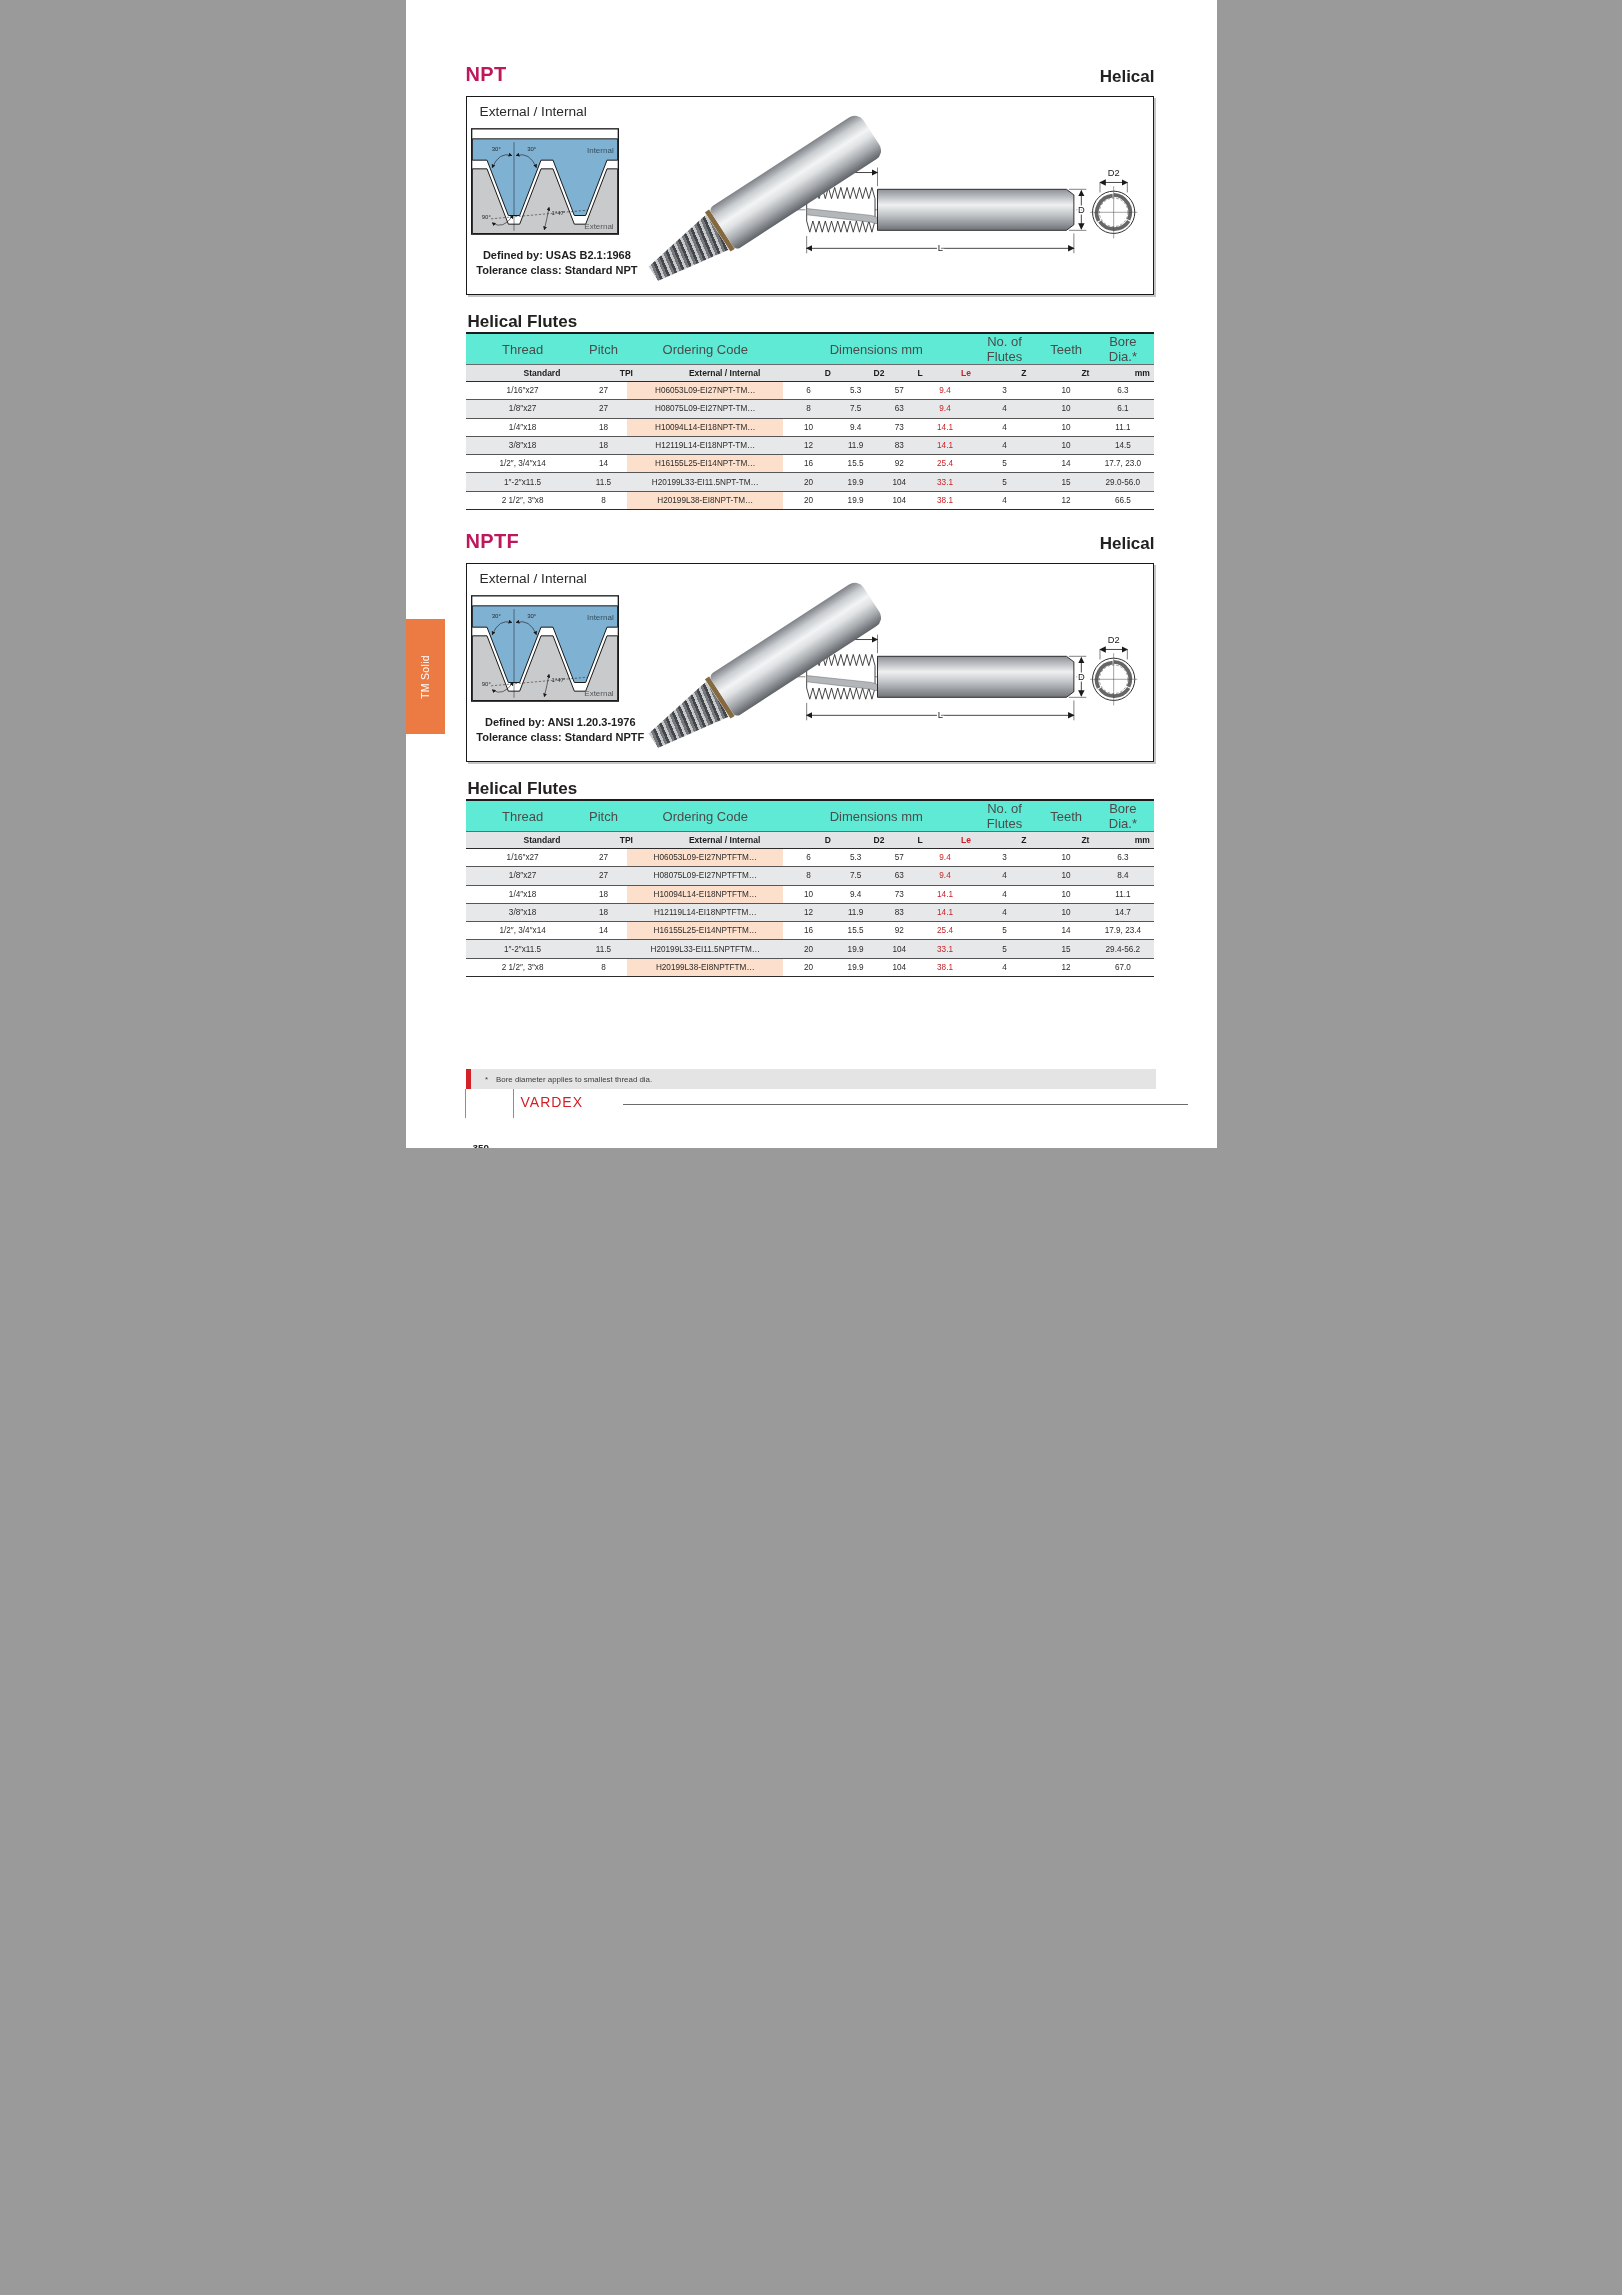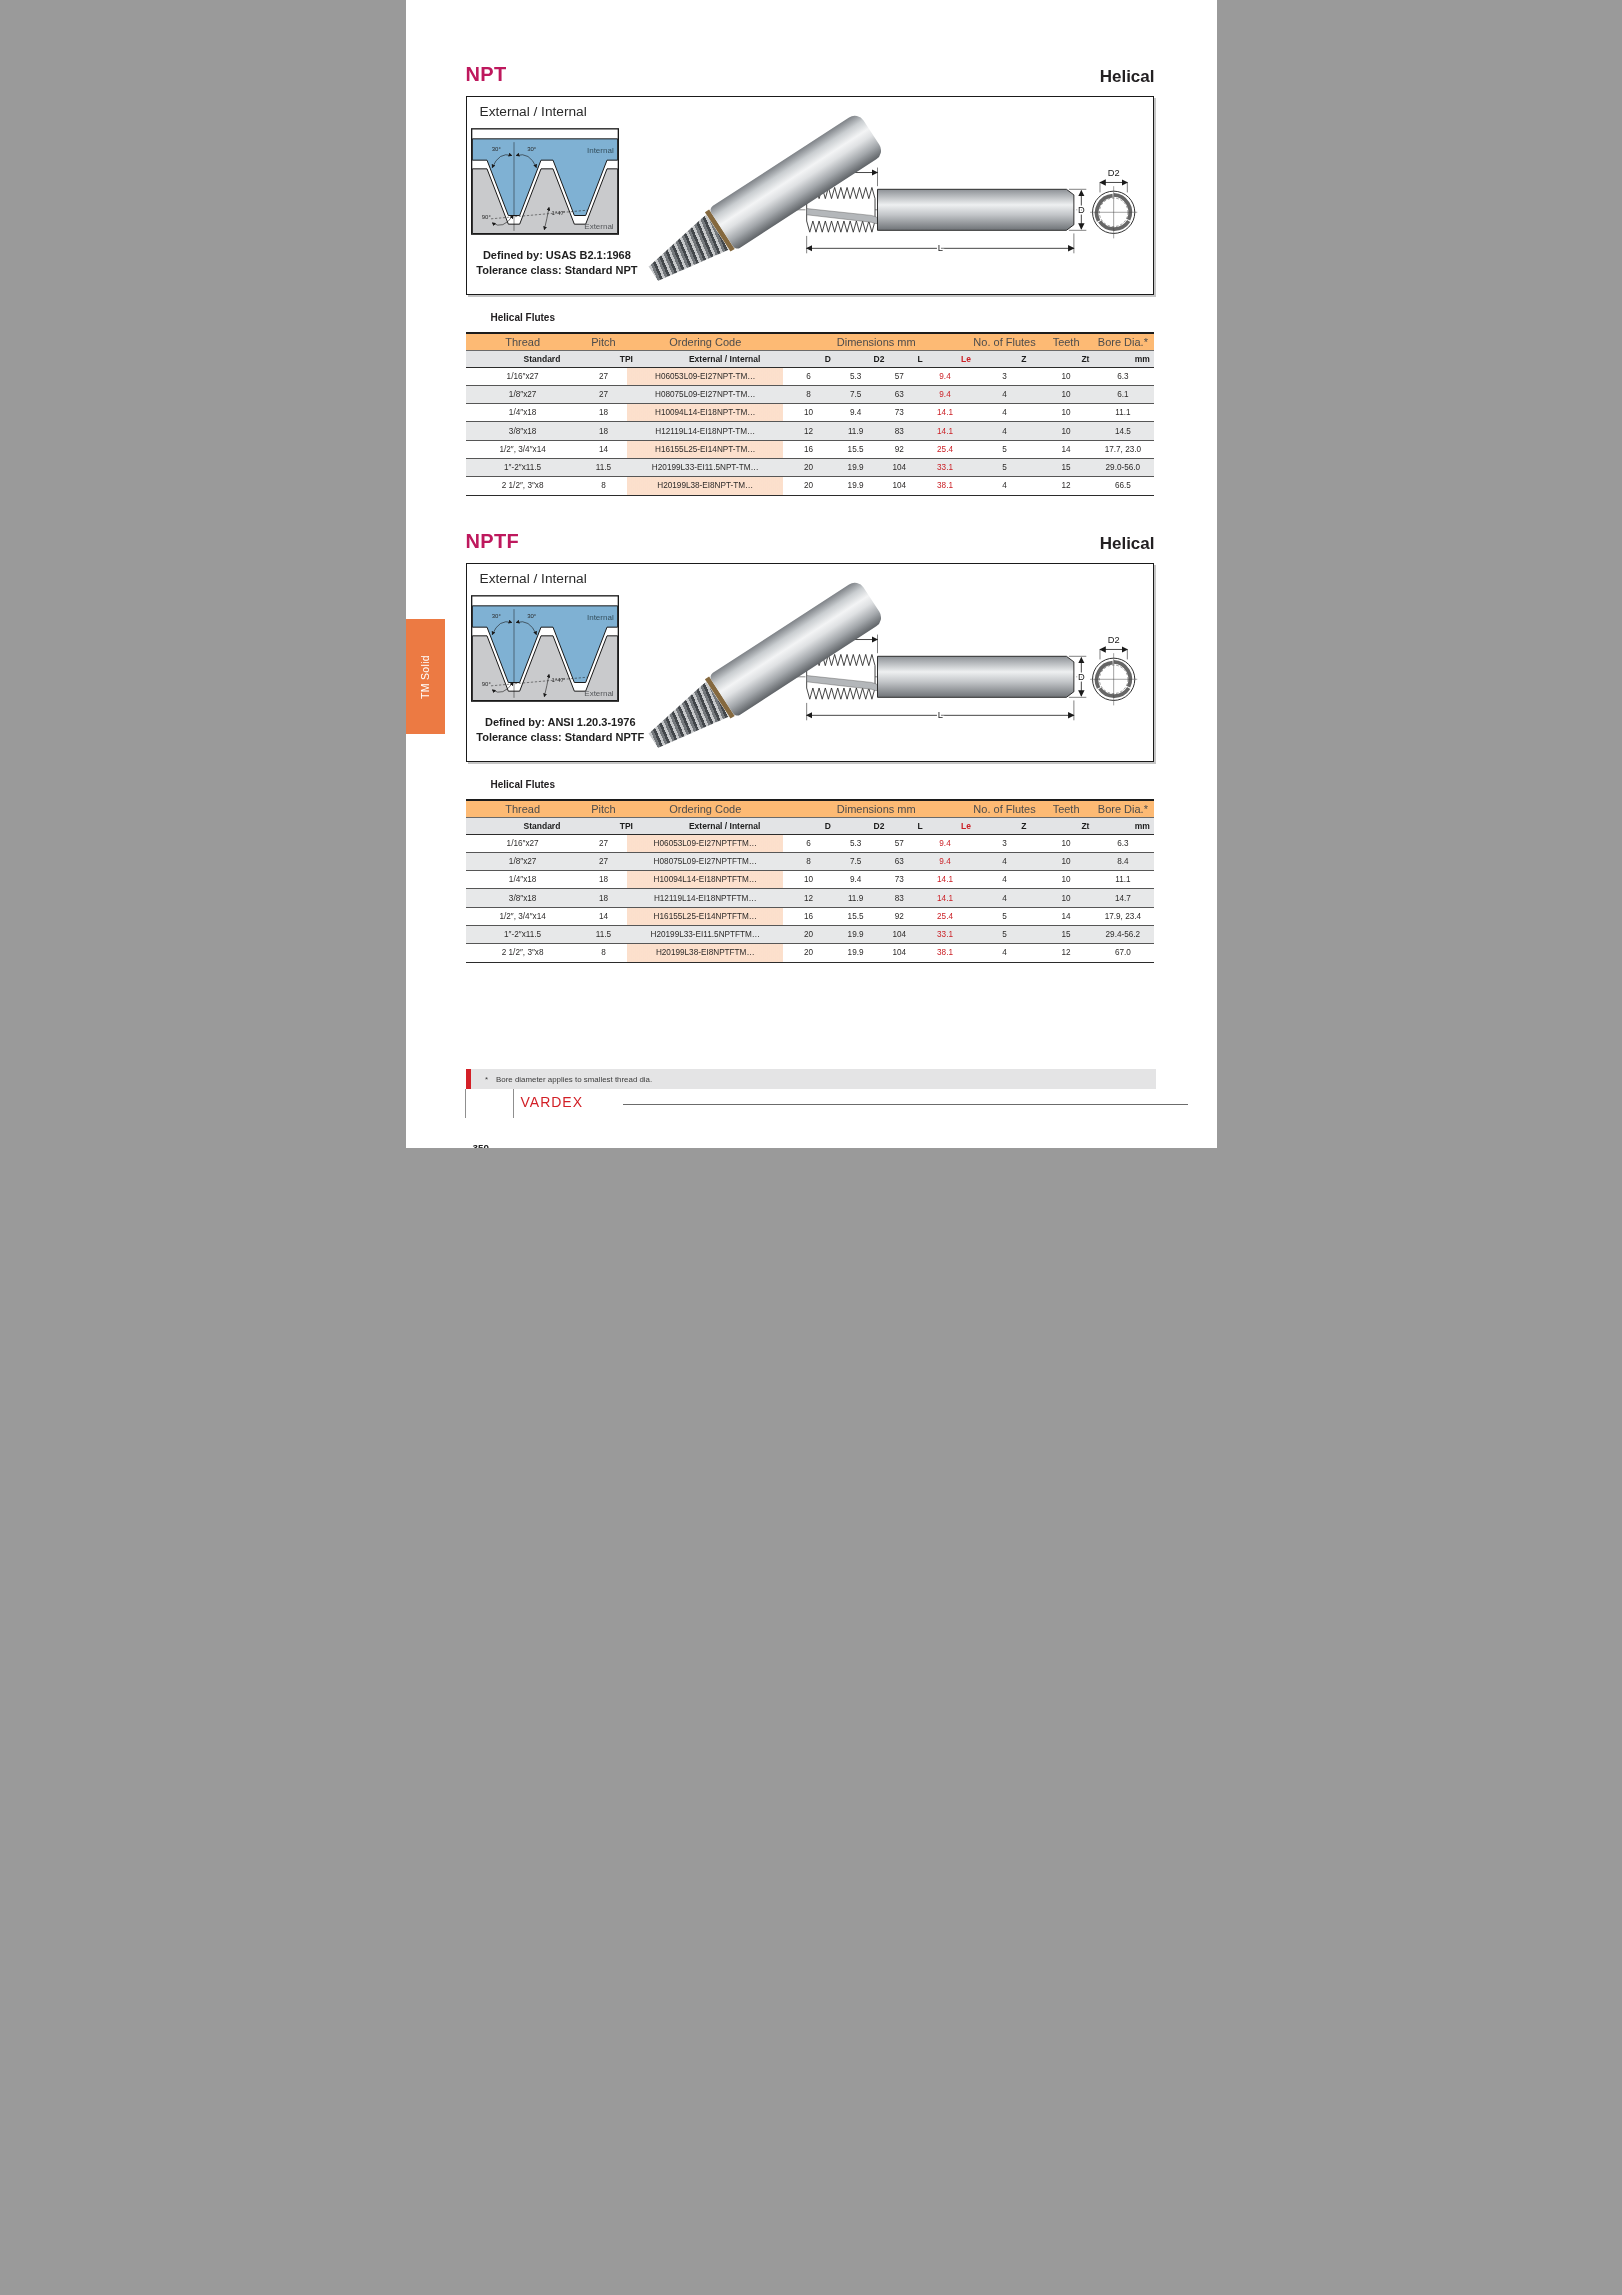--- a/index.html
+++ b/index.html
@@ -26,24 +26,24 @@
   .tool { position:absolute; left:165px; top:73px; width:262px; height:65px;
           transform:rotate(-33deg); display:flex; align-items:center; }
   .t-thread { width:77px; height:42px;
       background:repeating-linear-gradient(100deg,#43474b 0 2.6px,#c6c8ca 2.6px 5.2px,#74787c 5.2px 7.9px);
       clip-path:polygon(0 30%, 100% 0, 100% 100%, 0 70%); }
   .t-ring { width:4.6px; height:47px; background:#85693f; }
   .t-shank { width:178px; height:50px; border-radius:5.2px 10.5px 10.5px 5.2px;
       background:linear-gradient(180deg,#7e8287 0%,#c9cdd0 20%,#f3f4f5 40%,#dfe1e3 55%,#a3a7ab 78%,#5f6367 100%); }
 
   
-  .flutes-title { position:absolute; left:62px; font-size:10px; font-weight:800; color:#232022;margin-left:23px; }
+  .flutes-title { position:absolute; left:62px; font-size:17px; font-weight:800; color:#232022; }
   table.spec { position:absolute; left:60px; width:688px; border-collapse:collapse; table-layout:fixed; }
   table.spec th, table.spec td { text-align:center; padding:0 1.3px; }
-  tr.h1 th { background:#fdba74; font-weight:400; color:#4c4c4c; font-size:11px; height:17px;
+  tr.h1 th { background:#5eead4; font-weight:400; color:#4c4c4c; font-size:13px; height:17px;
              border-top:2px solid #1c1c1c; border-bottom:0.7px solid #6a6a6a; }
   tr.h2 th { background:#e3e4e6; font-weight:700; color:#1c1c1c; font-size:8.5px; height:17px;
              border-bottom:1.3px solid #2b2b2b;padding-left:40px; }
   table.spec tbody td { height:18.3px; font-size:8.2px; color:#2d2b2a; border-bottom:0.7px solid #565656; background:#fff; }
   table.spec tbody tr:nth-child(even) td { background:#e7e8e9; }
   table.spec tbody tr:last-child td { border-bottom:1.3px solid #2b2b2b; }
   table.spec td.code { background-image:linear-gradient(rgba(243,150,88,.30),rgba(243,150,88,.30)); }
   .red { color:#cb2026 !important; }
 
   

